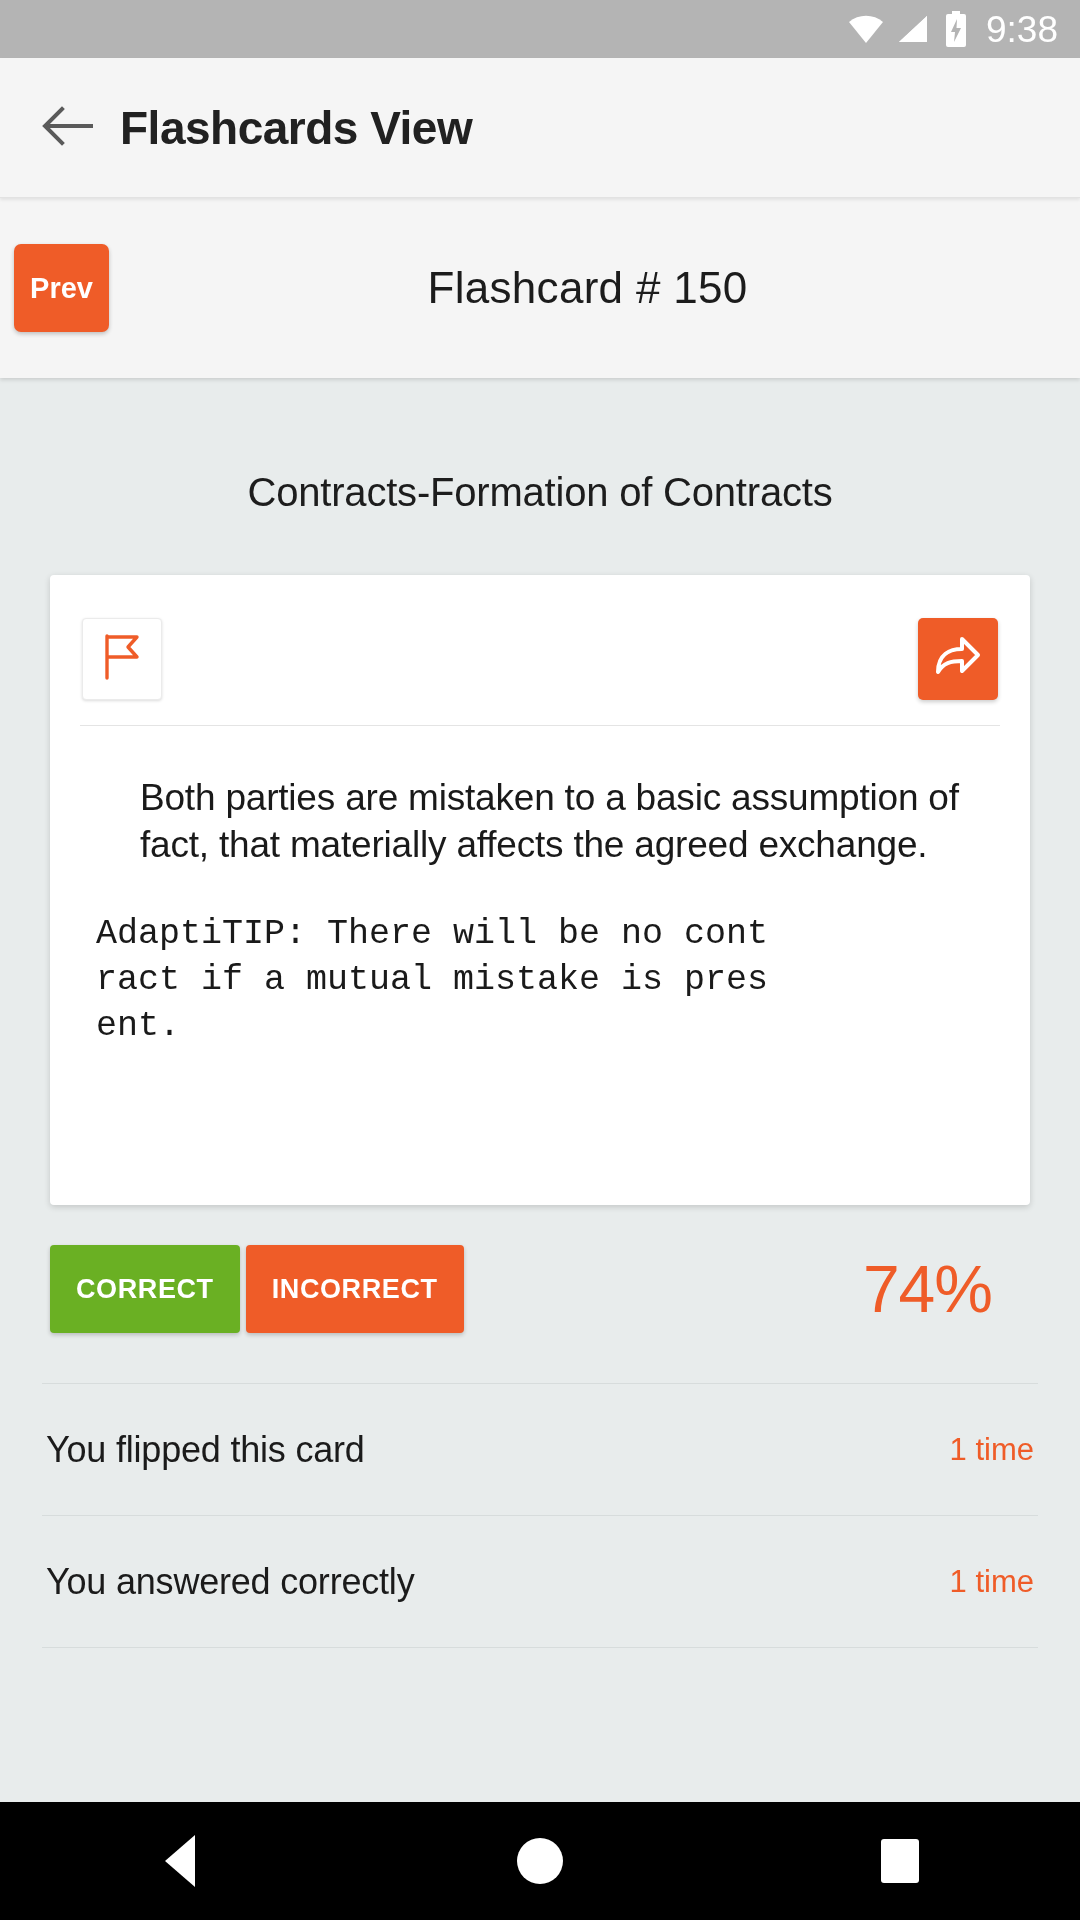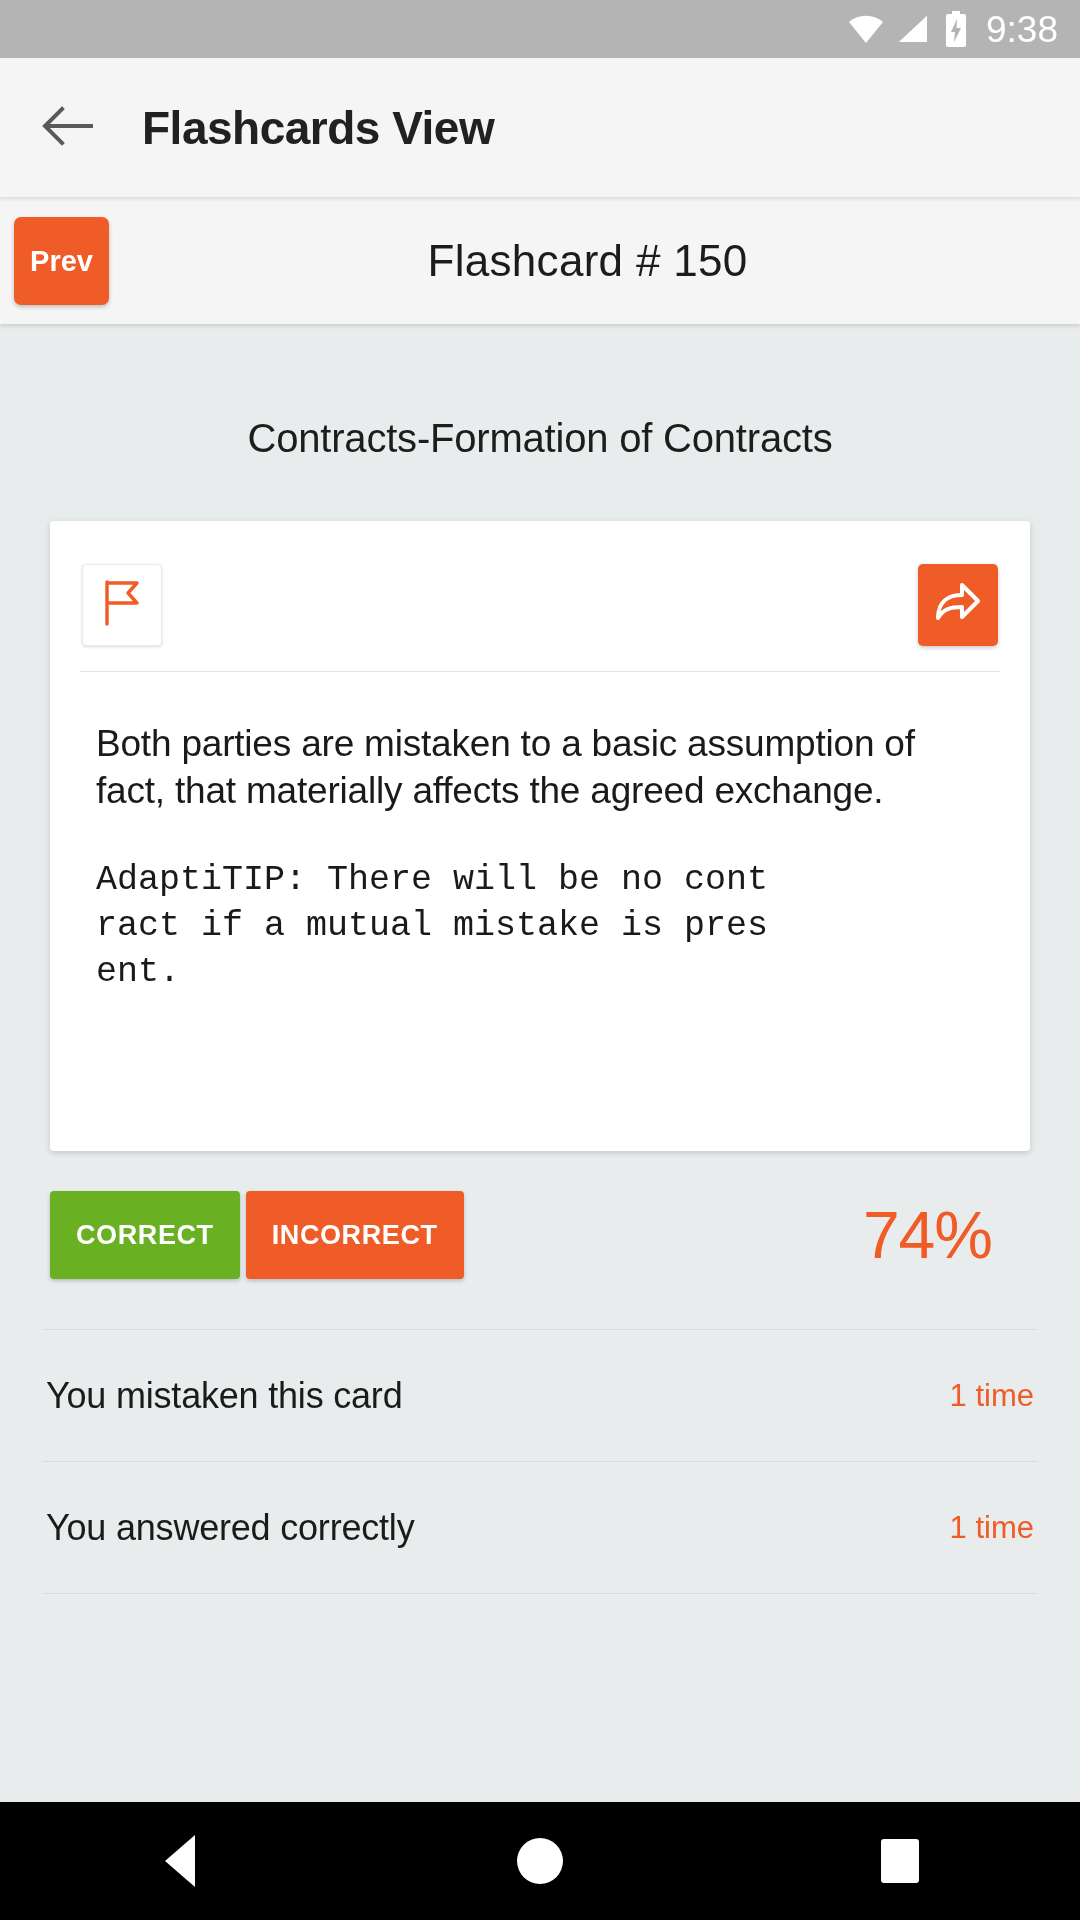--- a/index.html
+++ b/index.html
@@ -43,42 +43,42 @@
   .icon-signal { width: 34px; height: 30px; display:block; }
   .icon-battery { width: 24px; height: 36px; display:block; }
 
   
   .app-bar {
     height: 140px;
     background: #f5f5f5;
     display: flex;
     align-items: center;
     padding-left: 40px;
-    gap: 46px;
+    gap: 24px;
     flex: 0 0 auto;
     border-bottom: 1px solid #e2e2e2;
     box-shadow: 0 2px 3px rgba(0,0,0,0.08);
     position: relative;
     z-index: 4;
   }
   .back-btn {
     width: 56px; height: 56px;
     display: flex; align-items: center; justify-content: center;
     cursor: pointer;
   }
   .app-title {
     font-size: 46px;
     font-weight: 700;
     color: #212121;
     letter-spacing: -0.5px;
   }
 
   
   .pager-bar {
-    height: 126px;
+    height: 180px;
     background: #f5f5f5;
     display: flex;
     align-items: center;
     justify-content: space-between;
     padding: 0 14px;
     flex: 0 0 auto;
     position: relative;
     z-index: 3;
     box-shadow: 0 2px 4px rgba(0,0,0,0.13);
   }
@@ -165,20 +165,21 @@
   .card-body {
     padding: 48px 46px 0 46px;
     flex: 1;
     overflow: hidden;
   }
   .card-para {
     font-size: 37px;
     line-height: 1.28;
     color: #1a1a1a;
     letter-spacing: -0.2px;
+    margin-left: 44px;
   }
   .card-tip {
     font-family: "Liberation Mono", monospace;
     font-size: 35px;
     line-height: 1.32;
     color: #1a1a1a;
     margin-top: 42px;
     white-space: pre-wrap;
   }
 
@@ -335,21 +336,21 @@
     </div>
 
     <div class="answer-row">
       <button class="ans-btn ans-correct">CORRECT</button>
       <button class="ans-btn ans-incorrect">INCORRECT</button>
       <div class="pct">74%</div>
     </div>
 
     <div class="stats">
       <div class="stat-row">
-        <div class="stat-label">You mistaken this card</div>
+        <div class="stat-label">You flipped this card</div>
         <div class="stat-value">1 time</div>
       </div>
       <div class="stat-row">
         <div class="stat-label">You answered correctly</div>
         <div class="stat-value">1 time</div>
       </div>
     </div>
 
   </div>
 

